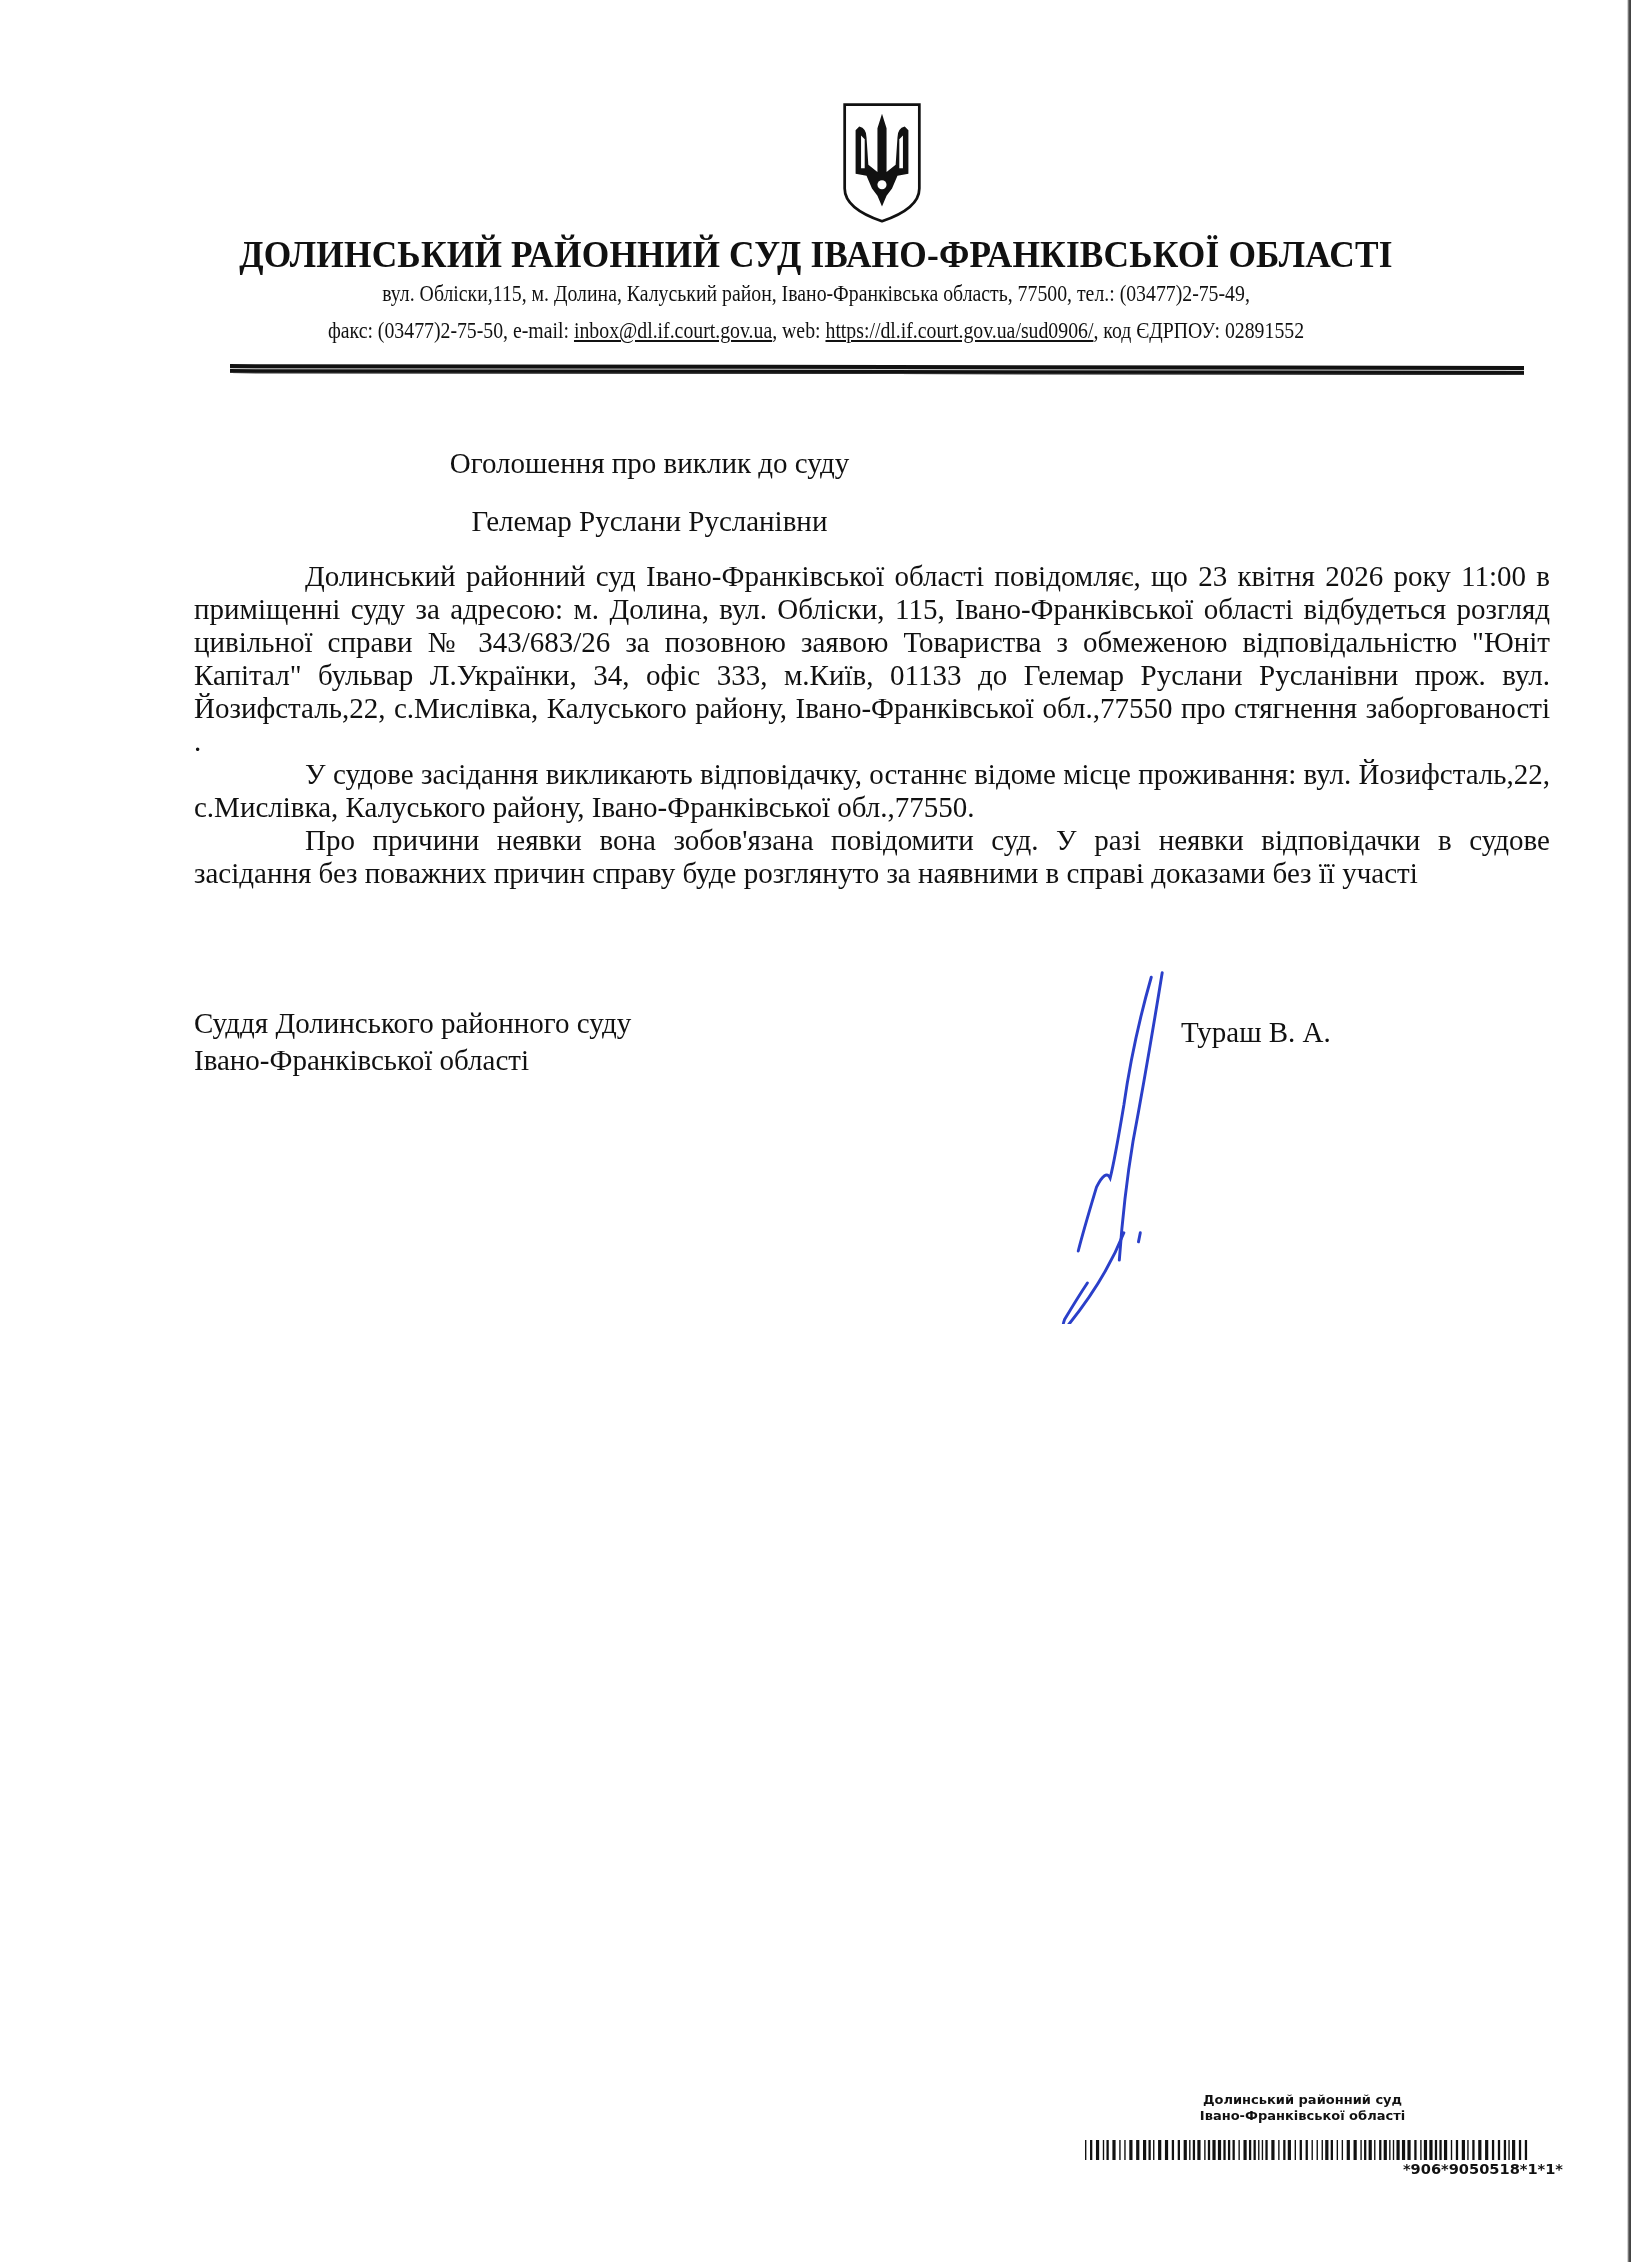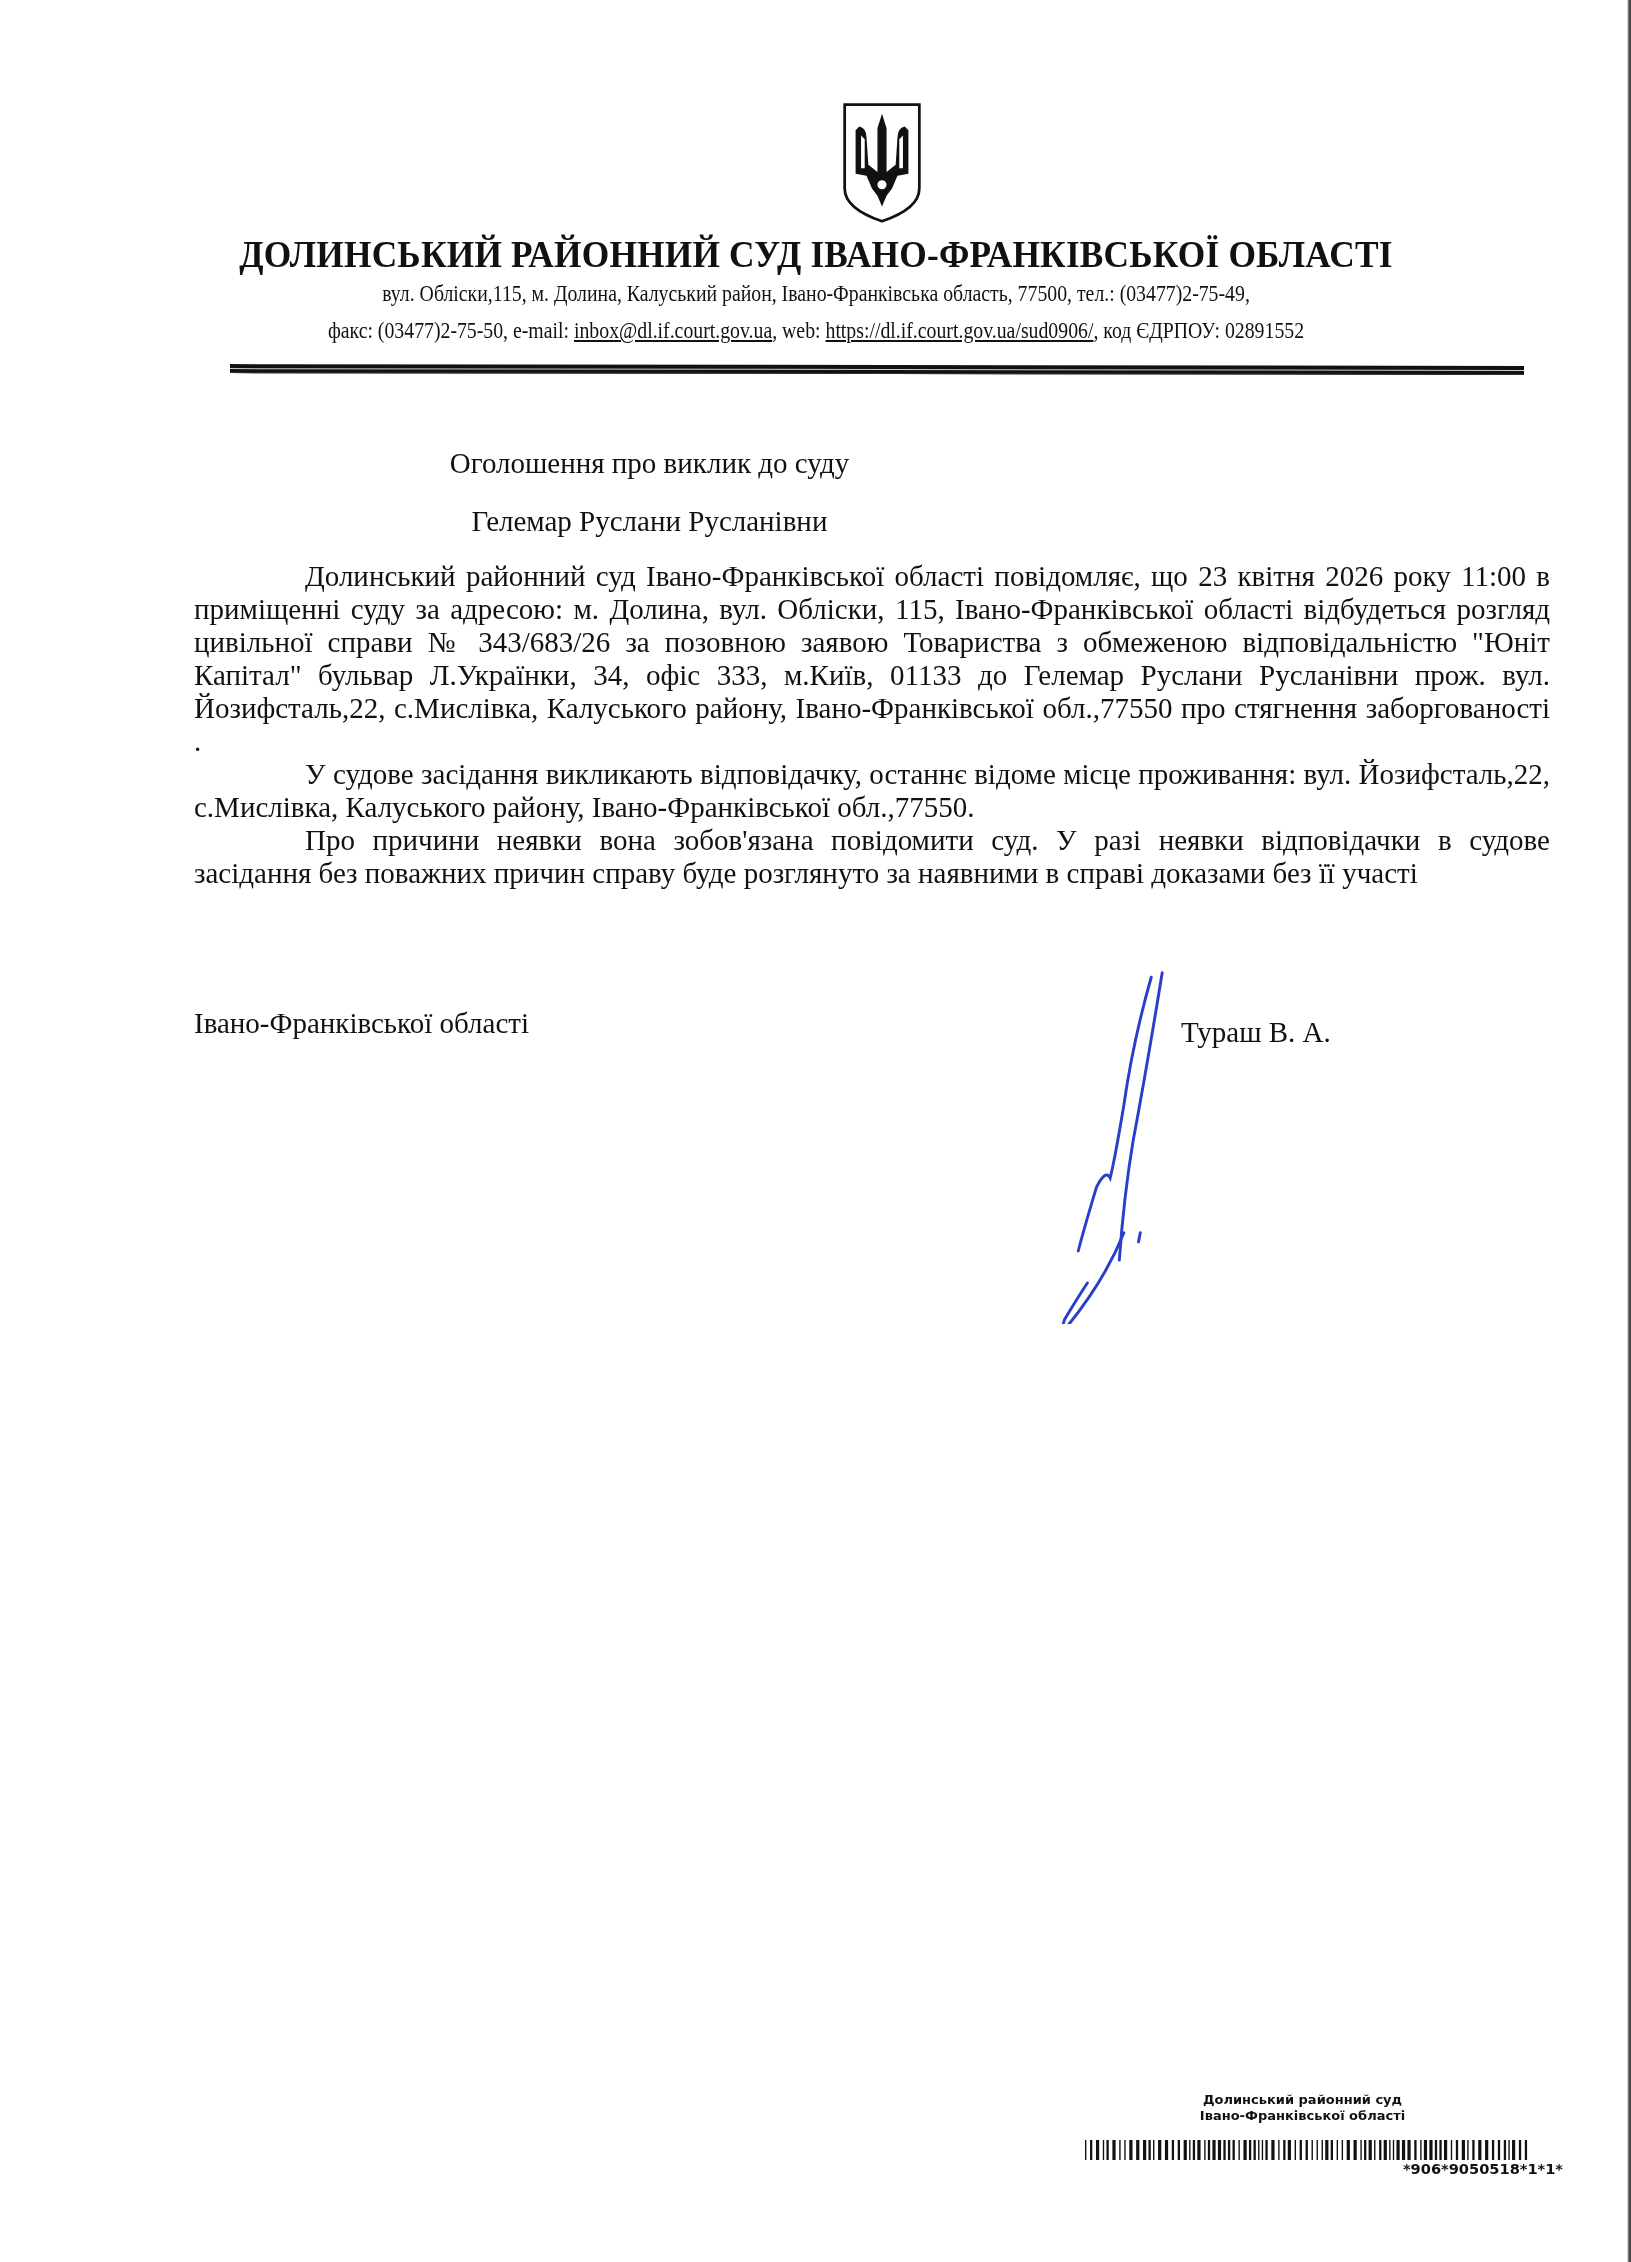--- a/index.html
+++ b/index.html
@@ -56,20 +56,21 @@
 <div class="heading h1">Оголошення про виклик до суду</div>
 <div class="heading h2">Гелемар Руслани Русланівни</div>
 
 <div class="body">
   <p>Долинський районний суд Івано-Франківської області повідомляє, що 23 квітня 2026 року 11:00 в приміщенні суду за адресою: м. Долина, вул. Обліски, 115, Івано-Франківської області відбудеться розгляд цивільної справи № 343/683/26 за позовною заявою Товариства з обмеженою відповідальністю "Юніт Капітал" бульвар Л.Українки, 34, офіс 333, м.Київ, 01133 до Гелемар Руслани Русланівни прож. вул. Йозифсталь,22, с.Мислівка, Калуського району, Івано-Франківської обл.,77550 про стягнення заборгованості .</p>
   <p>У судове засідання викликають відповідачку, останнє відоме місце проживання: вул. Йозифсталь,22, с.Мислівка, Калуського району, Івано-Франківської обл.,77550.</p>
   <p>Про причини неявки вона зобов'язана повідомити суд. У разі неявки відповідачки в судове засідання без поважних причин справу буде розглянуто за наявними в справі доказами без її участі</p>
 </div>
 
 <div class="sig-block">
+  <div>Суддя Долинського районного суду</div>
   <div>Івано-Франківської області</div>
 </div>
 <div class="judge-name">Тураш В. А.</div>
 
 <svg class="signature" viewBox="0 0 220 400">
   <g fill="none" stroke="#2a3fc9" stroke-width="3.2" stroke-linecap="round">
     <path id="sig1" d="M170 20 Q150 90 140 160 Q130 220 125 240 Q120 230 110 250 Q95 300 90 320"></path>
     <path id="sig2" d="M182 15 Q165 120 150 200 Q140 260 135 330"></path>
     <path id="sig3" d="M140 300 Q120 350 80 400 Q70 410 75 395 Q90 370 100 355"></path>
     <path d="M158 300 L156 310"></path>

